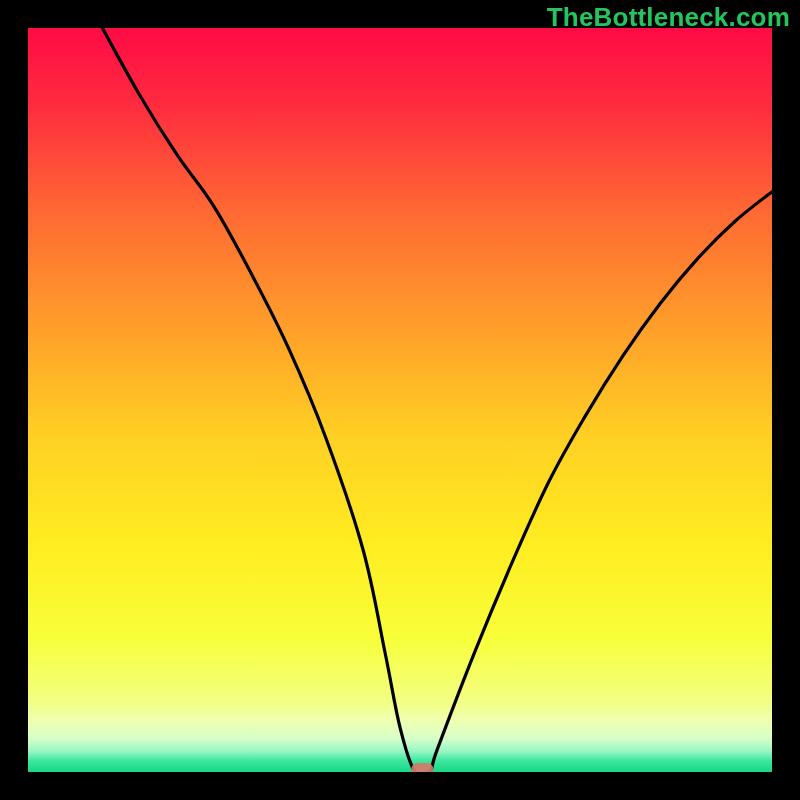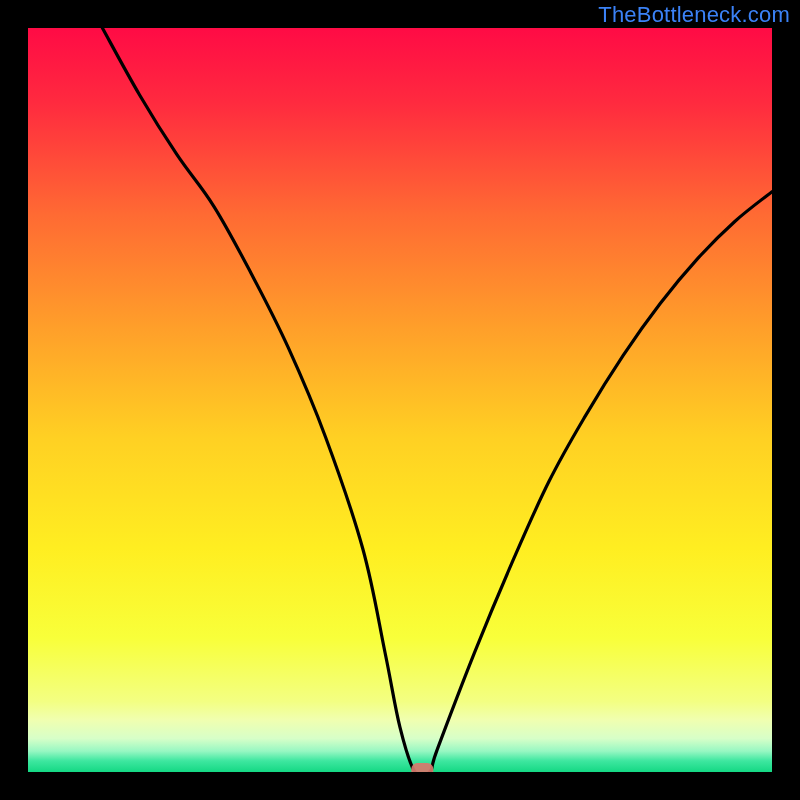--- a/index.html
+++ b/index.html
@@ -16,23 +16,23 @@
     top: 0;
     width: 800px;
     height: 800px;
     background: #000;
   }
   .watermark {
     position: absolute;
     top: 2px;
     right: 10px;
     font-family: Arial, Helvetica, sans-serif;
-    font-size: 22px;
-    font-weight: 400;
-    color: #3b82f6;
+    font-size: 26px;
+    font-weight: 700;
+    color: #22c55e;
     letter-spacing: 0.2px;
   }
   .plot {
     position: absolute;
     left: 28px;
     top: 28px;
     width: 744px;
     height: 744px;
   }
   svg { display: block; }

